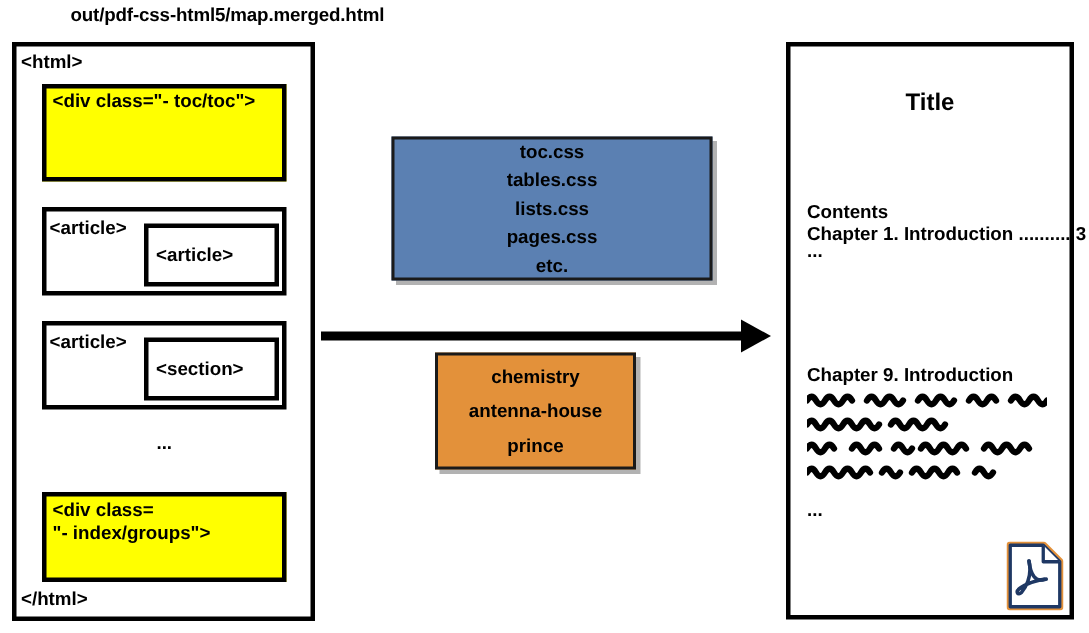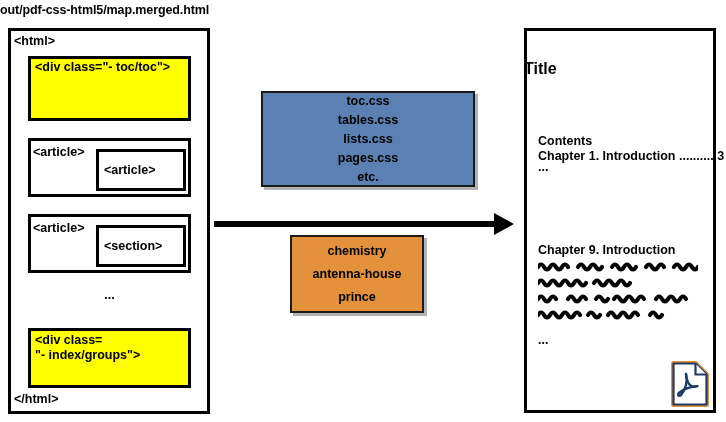--- a/index.html
+++ b/index.html
@@ -24,21 +24,21 @@
 
   
   .caption {
     position: absolute;
     font-size: 12.5px;
     font-weight: 700;
     color: #000;
     letter-spacing: -0.1px;
     white-space: nowrap;
   }
-  #caption-left  { left: 0px;  top: 3px; }
+  #caption-left  { left: 0px;  top: 3px; padding-left: 47px; }
   #caption-right { left: 524px; top: 3px; width: 192px; text-align: center; }
 
   
   .panel {
     position: absolute;
     background: #ffffff;
     border: 3px solid #000000;
     box-sizing: border-box;
   }
   #html-panel { left: 8px;  top: 28px; width: 202px; height: 386px; }
@@ -129,20 +129,21 @@
   
   #flow-arrow {
     position: absolute;
     left: 212px; top: 210px; width: 304px; height: 28px;
   }
 
   
   #pdf-title {
     position: absolute;
     left: 524px; top: 60px; width: 192px;
+    text-align: center;
     font-size: 16px;
     font-weight: 700;
     color: #000;
   }
   .pdf-text {
     position: absolute;
     font-size: 12.5px;
     font-weight: 700;
     color: #000;
     white-space: nowrap;

